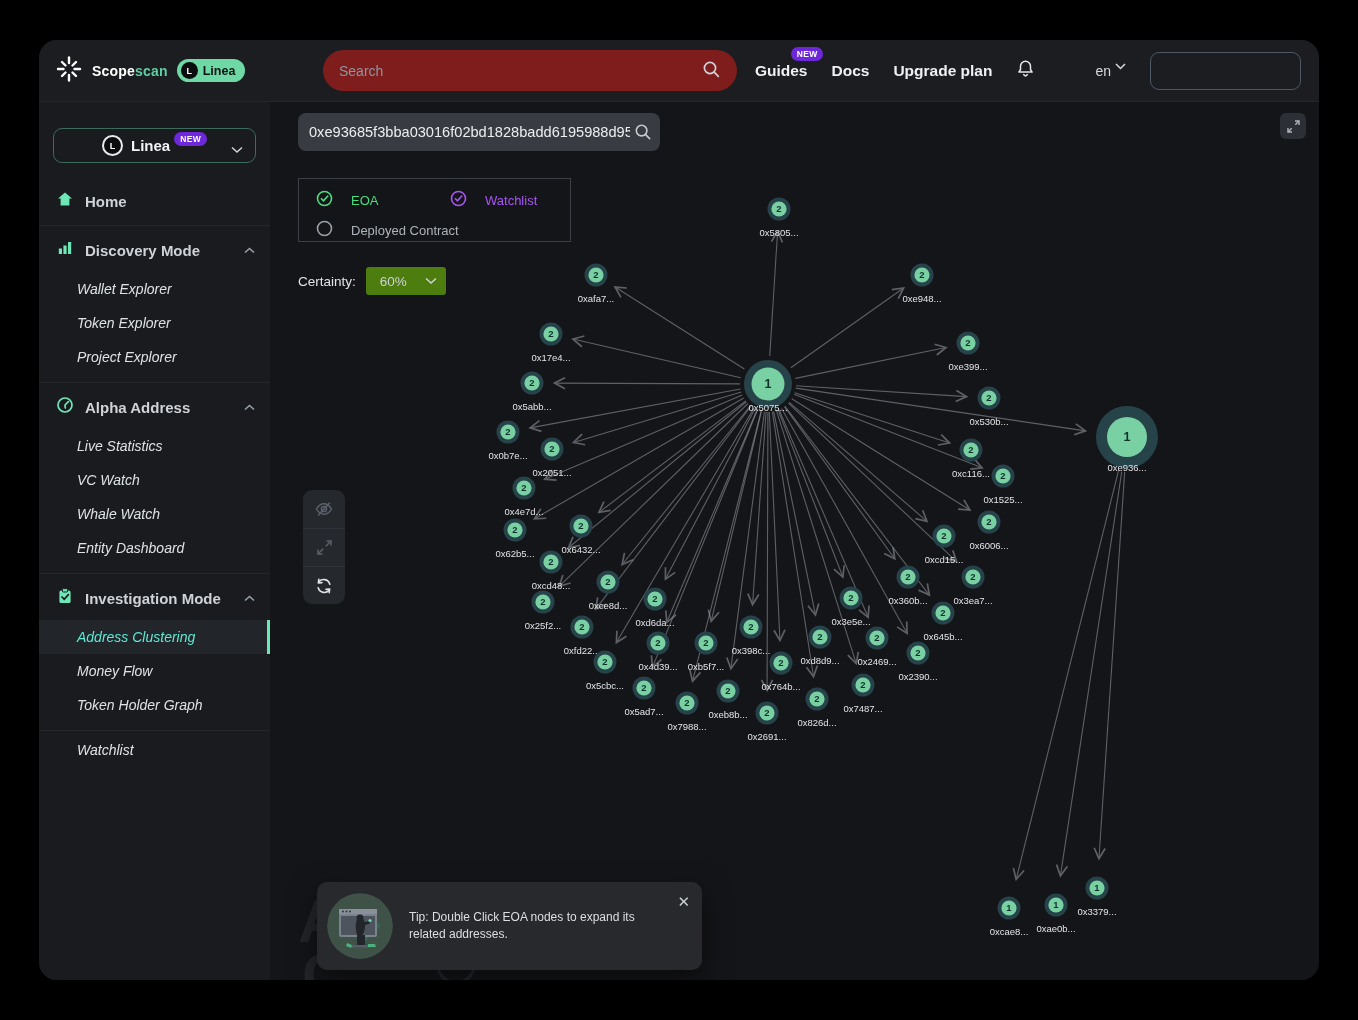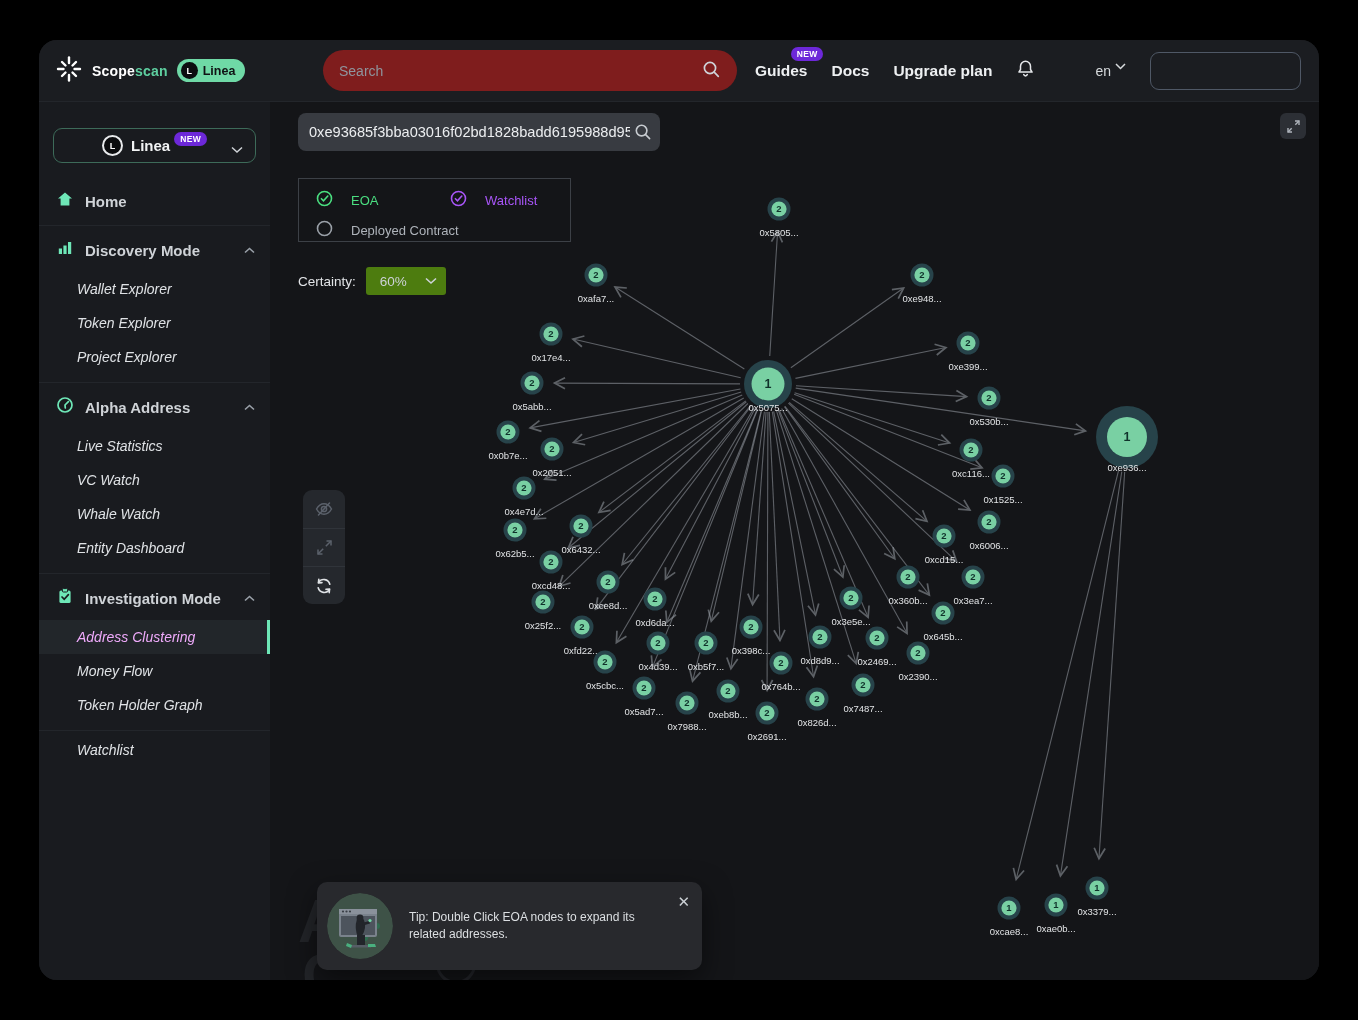--- a/index.html
+++ b/index.html
@@ -27,21 +27,21 @@
   .net-select .circ{width:21px;height:21px;border-radius:50%;background:#0b0c0e;border:2px solid #e8eaec;color:#fff;font-size:9px;font-weight:800;display:flex;align-items:center;justify-content:center;}
   .net-select .lbl{color:#f2f4f5;font-weight:800;font-size:15px;}
   .net-select .badge-new{position:static;margin-left:-4px;margin-top:-14px;}
   .net-select .chev{position:absolute;right:12px;top:11px;}
   .side-section{padding:2px 0;}
   .side-section + .side-section{border-top:1px solid #23262b;}
   .side-head{display:flex;align-items:center;gap:11px;padding:11px 14px 11px 17px;cursor:pointer;}
   .side-head .s-label{flex:1;color:#cfd3d7;font-size:15px;font-weight:700;}
   .side-items{padding-bottom:6px;}
   .side-item{padding:9px 14px 9px 38px;color:#dfe2e5;font-size:14px;cursor:pointer;font-style:italic;}
-  .side-item.active{background:#22262a;color:#f0abfc;border-right:3px solid #6ee7b7;}
+  .side-item.active{background:#22262a;color:#5eead4;border-right:3px solid #6ee7b7;}
 
   
   .main{position:absolute;left:231px;top:62px;right:0;bottom:0;background:#141518;overflow:hidden;}
   .addr-pill{position:absolute;left:28px;top:11px;width:362px;height:38px;background:#383b41;border-radius:8px;display:flex;align-items:center;padding:0 30px 0 11px;z-index:3;}
   .addr-pill .addr-txt{color:#eceef0;font-size:14.6px;white-space:nowrap;overflow:hidden;width:100%;}
   .addr-pill .mag{position:absolute;right:8px;top:10px;}
   .fs-btn{position:absolute;left:1010px;top:11px;width:26px;height:26px;background:#2c2f35;border-radius:6px;display:flex;align-items:center;justify-content:center;z-index:3;cursor:pointer;}
   .filter-box{position:absolute;left:28px;top:76px;width:273px;height:64px;border:1px solid #3c4046;z-index:3;padding:9px 0 0 17px;}
   .f-row{display:flex;align-items:center;height:24px;}
   .f-cell{display:flex;align-items:center;gap:18px;font-size:13px;}

